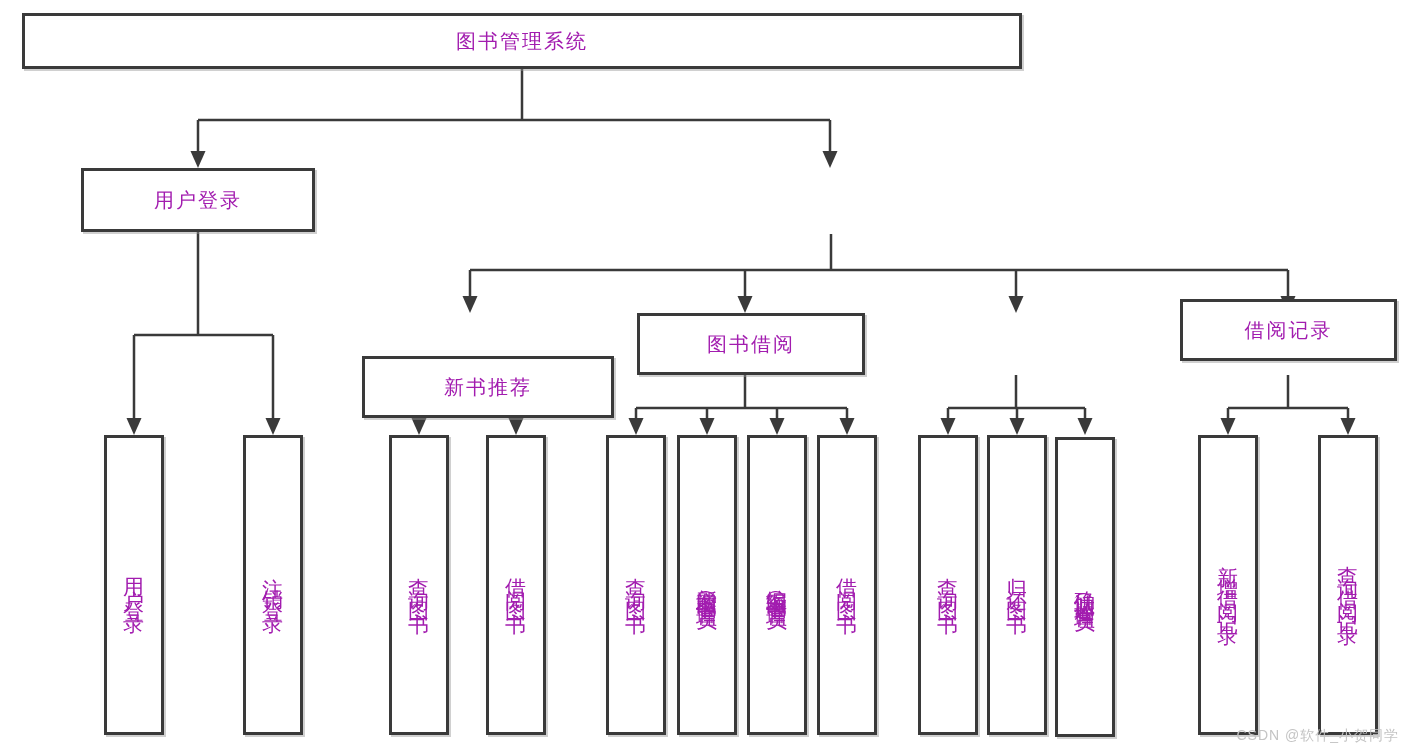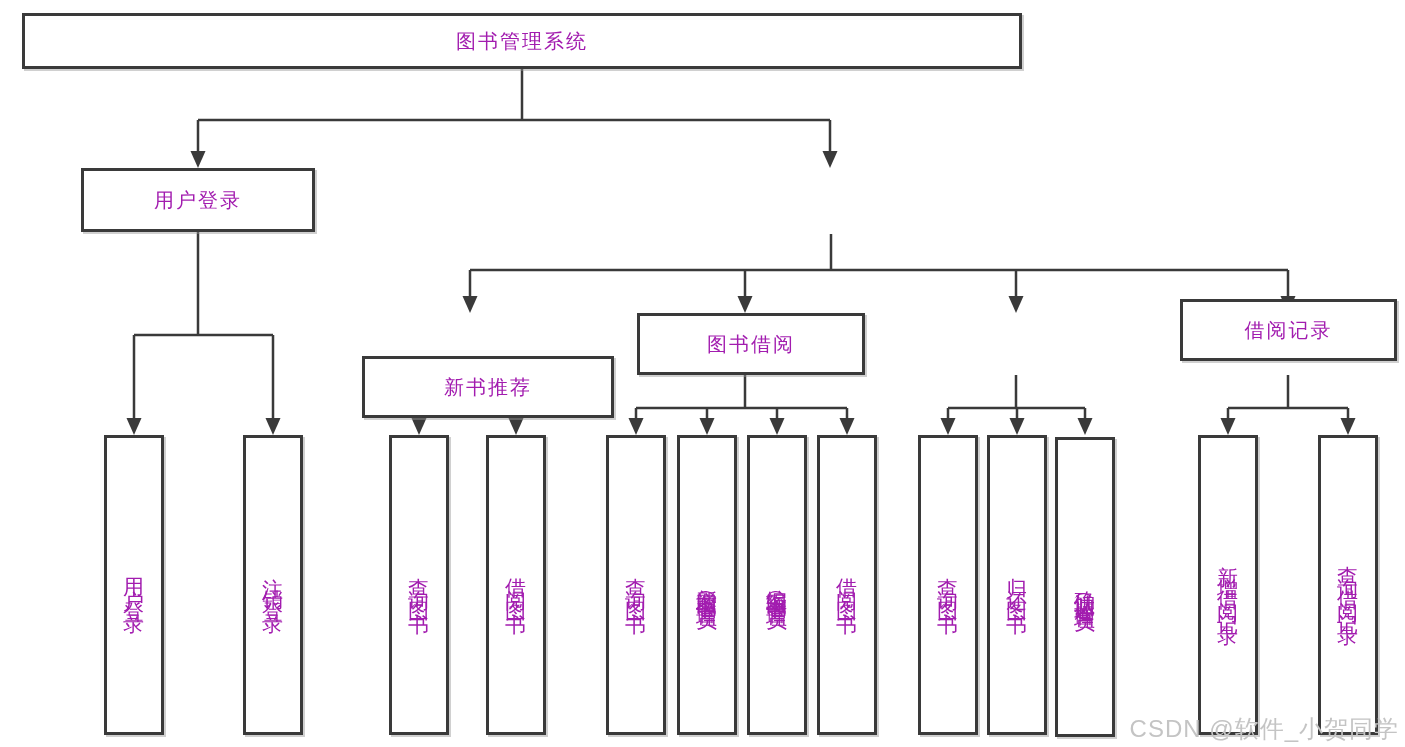--- a/index.html
+++ b/index.html
@@ -33,21 +33,21 @@
     writing-mode: vertical-rl;
     font-size: 21px;
     letter-spacing: 12px;
     line-height: 1;
   }
   .v.long { letter-spacing: 3px; }
   #watermark {
     position: absolute;
     right: 6px;
     bottom: 2px;
-    font-size: 24px;
+    font-size: 14px;
     color: #c4c4c4;
     letter-spacing: 1px;
     white-space: nowrap;
   }
 </style>
 </head>
 <body>
 
 <div id="stage">
 

